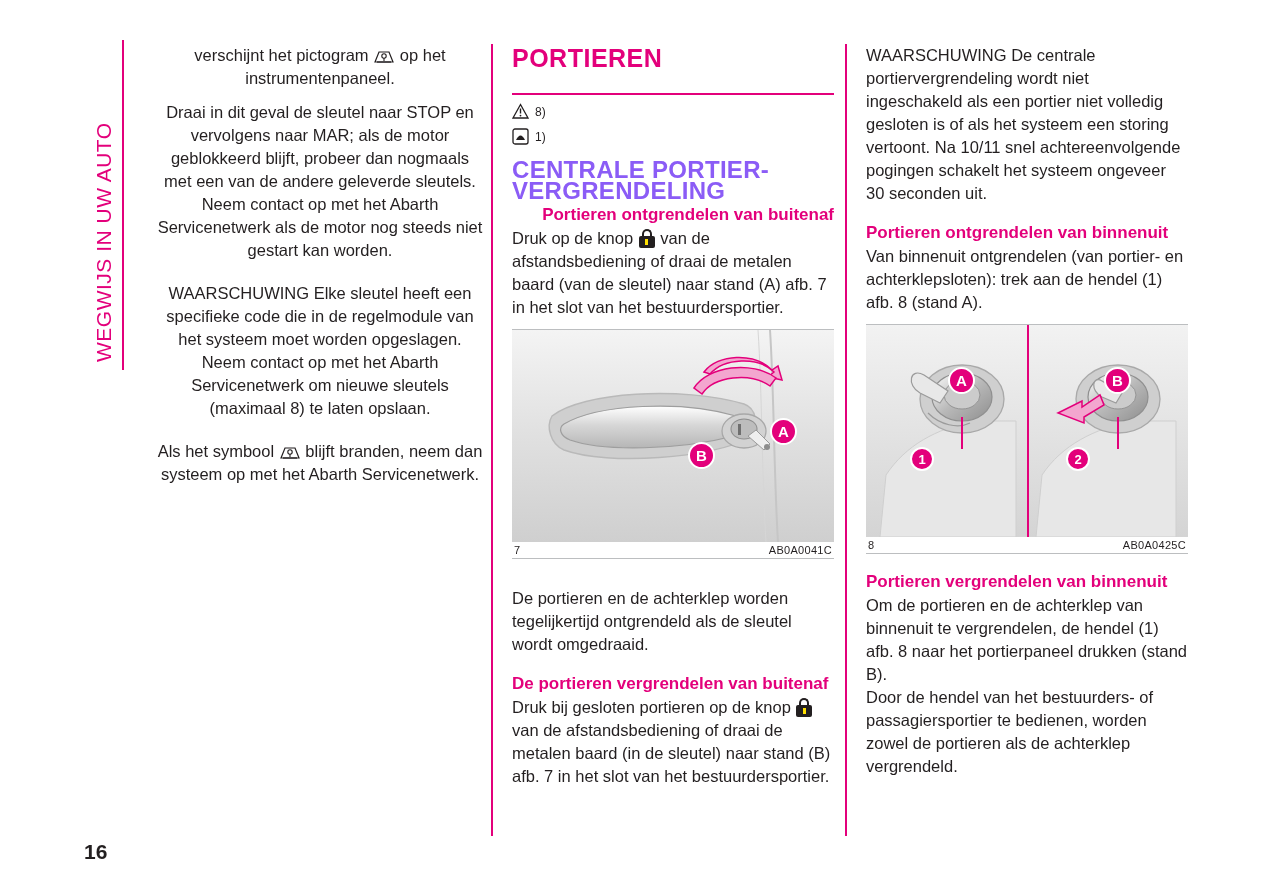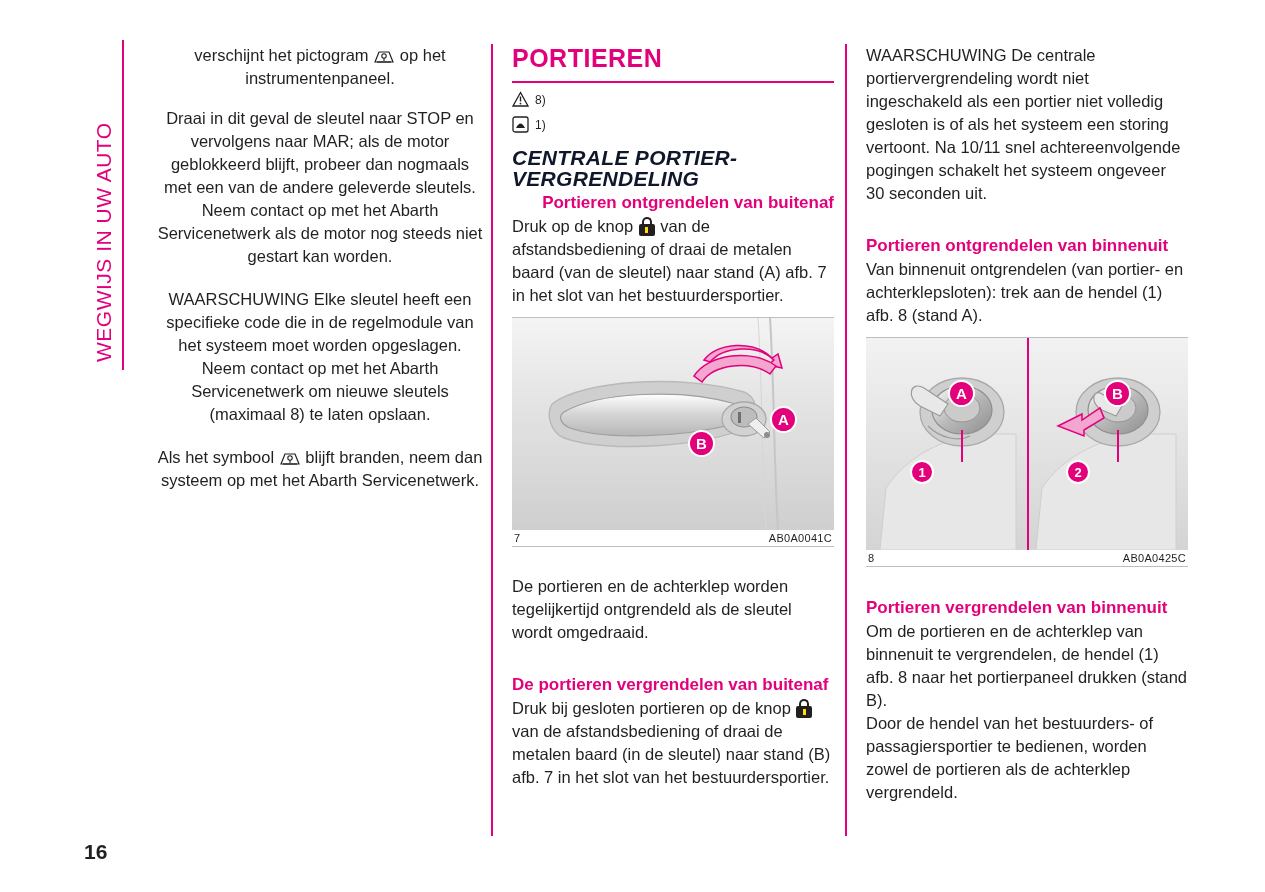--- a/index.html
+++ b/index.html
@@ -50,45 +50,44 @@
 
   p { margin: 0 0 0 0; font-size: 16.5px; line-height: 23px; }
   .gap { height: 20px; }
 
   h1.section-title {
     color:#e3007b;
     font-size: 25px;
     font-weight: bold;
     letter-spacing: .5px;
     margin: 0 0 6px 0;
-    padding-bottom: 8px;
+    padding-bottom: 20px;
     border-bottom: 2px solid #e3007b;
   }
   h2.sub-title {
-    color:#0f172a;
-    font-size: 21px;
+    color:#8b5cf6;
+    font-size: 24px;
     font-weight: bold;
     margin: 14px 0 0 0;
     line-height: 21px;
     letter-spacing: .3px;
-    font-style: italic;
   }
   h3.sub-sub {
     color:#e3007b;
     font-size: 17px;
     font-weight: bold;
     margin: 4px 0 2px 0;
     line-height: 20px;
     text-align: right;
   }
   h3.sub-sub-space {
     color:#e3007b;
     font-size: 17px;
     font-weight: bold;
-    margin: 31px 0 2px 0;
+    margin: 18px 0 2px 0;
     line-height: 20px;
   }
 
   
   .note-row { display:flex; align-items:center; gap:6px; margin: 8px 0 0 0; }
   .note-row .txt { font-size: 12px; }
   .tri-icon, .sq-icon {
     width:17px; height:17px; flex:none; position:relative;
   }
   .tri-icon svg, .sq-icon svg { display:block; }
@@ -182,21 +181,21 @@
         <svg width="22" height="16" viewBox="0 0 22 16">
           <path d="M2 14 L6 4 L16 4 L20 14 Z" fill="none" stroke="#231f20" stroke-width="1.2"></path>
           <circle cx="11" cy="8" r="2.2" fill="none" stroke="#231f20" stroke-width="1.1"></circle>
           <path d="M11 10 L11 13" stroke="#231f20" stroke-width="1.1"></path>
           <path d="M4 14 L18 14" stroke="#231f20" stroke-width="1.2"></path>
         </svg>
       </span>
       <span>op het instrumentenpaneel.</span>
     </p>
 
-    <p style="margin-top:17px">Draai in dit geval de sleutel naar STOP en vervolgens naar MAR; als de motor geblokkeerd blijft, probeer dan nogmaals met een van de andere geleverde sleutels. Neem contact op met het Abarth Servicenetwerk als de motor nog steeds niet gestart kan worden.</p>
+    <p style="margin-top:11px">Draai in dit geval de sleutel naar STOP en vervolgens naar MAR; als de motor geblokkeerd blijft, probeer dan nogmaals met een van de andere geleverde sleutels. Neem contact op met het Abarth Servicenetwerk als de motor nog steeds niet gestart kan worden.</p>
 
     <div class="gap"></div>
 
     <p>WAARSCHUWING Elke sleutel heeft een specifieke code die in de regelmodule van het systeem moet worden opgeslagen. Neem contact op met het Abarth Servicenetwerk om nieuwe sleutels (maximaal 8) te laten opslaan.</p>
 
     <div class="gap"></div>
 
 
     <p>
       <span>Als het symbool</span>

